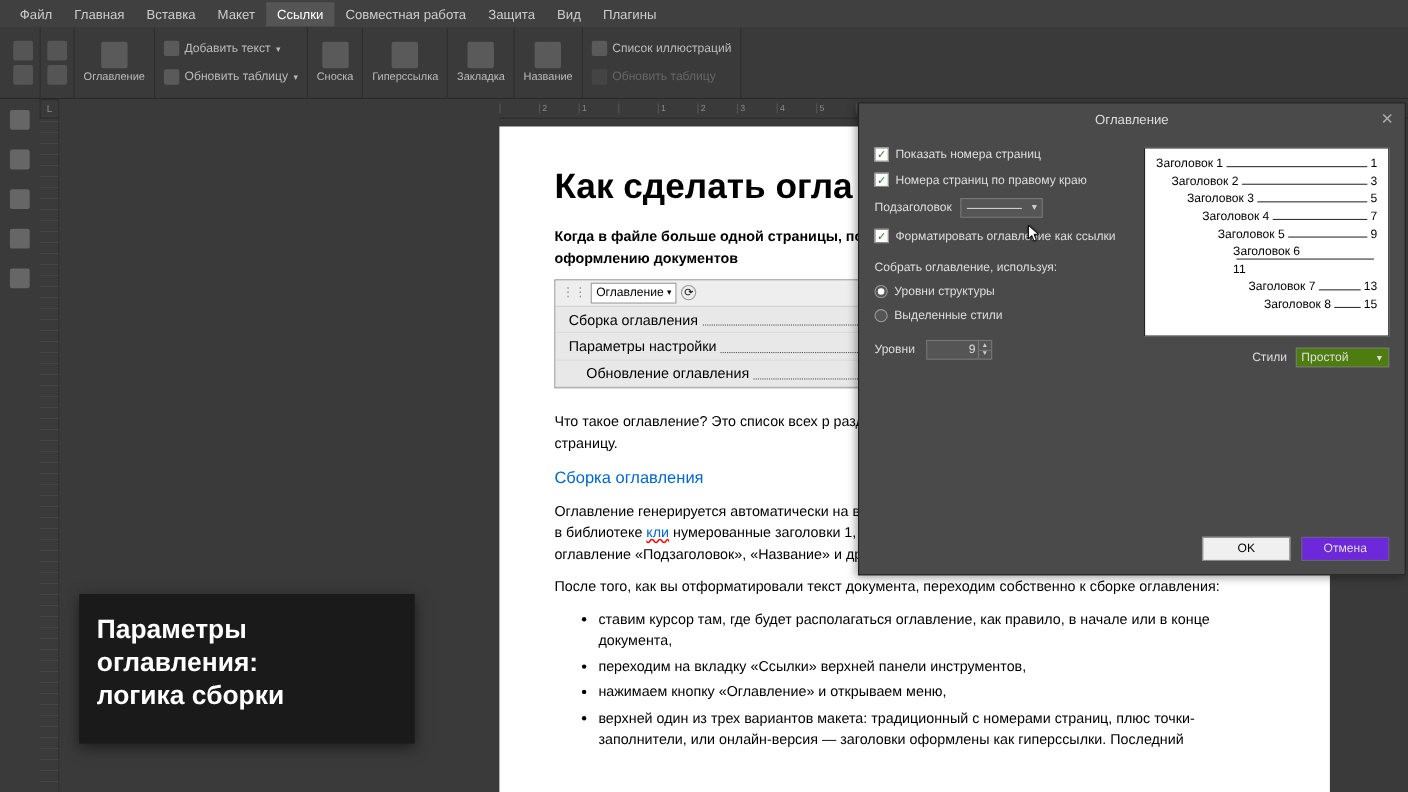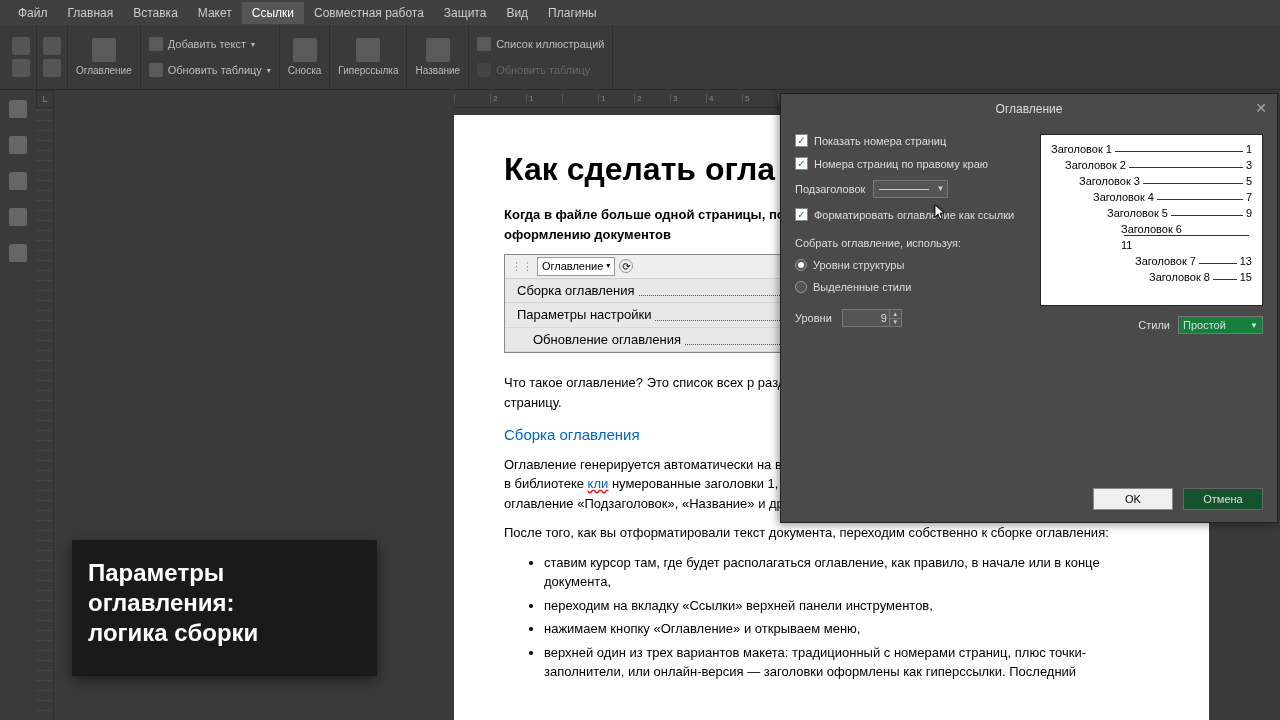--- a/index.html
+++ b/index.html
@@ -79,25 +79,25 @@
 .pv-row .pv-line{flex:1;border-bottom:1px solid #333;margin:0 3px 3px;}
 .pv-row.l2{padding-left:14px;}
 .pv-row.l3{padding-left:28px;}
 .pv-row.l4{padding-left:42px;}
 .pv-row.l5{padding-left:56px;}
 .pv-row.l6{padding-left:70px;flex-direction:column;}
 .pv-row.l7{padding-left:84px;}
 .pv-row.l8{padding-left:98px;}
 
 .style-row { display: flex; align-items: center; gap: 8px; margin-top: 10px; justify-content:flex-end;}
-.style-combo{width:85px;height:18px;background:#15803d;border:1px solid #777;display:flex;align-items:center;padding:0 4px;position:relative;color:#ddd;}
+.style-combo{width:85px;height:18px;background:#4d7c0f;border:1px solid #777;display:flex;align-items:center;padding:0 4px;position:relative;color:#ddd;}
 .style-combo .arr{position:absolute;right:4px;font-size:8px;}
 
 .dlg-buttons { position: absolute; bottom: 12px; right: 14px; display: flex; gap: 10px; }
-.btn { width: 80px; height: 22px; border: 1px solid #666; background: #14532d; color: #ddd; font-size: 11px; display:flex;align-items:center;justify-content:center;cursor:pointer;}
+.btn { width: 80px; height: 22px; border: 1px solid #666; background: #6d28d9; color: #ddd; font-size: 11px; display:flex;align-items:center;justify-content:center;cursor:pointer;}
 .btn.ok { background: #f0f0f0; color: #000; border-color:#888;}
 
 .cursor{position:absolute;left:934px;top:204px;width:14px;height:18px;pointer-events:none;z-index:100;}
 .cursor svg{filter:drop-shadow(0 0 1px #000);}
 </style>
 </head>
 <body>
 
 <div class="menubar" id="menubar">
     <span>Файл</span>
@@ -136,20 +136,24 @@
         <span style="font-size:8px;">▾</span>
       </div>
   </div>
   <div class="tb-group">
     <div class="tb-icon"></div>
     <div class="tb-label">Сноска</div>
   </div>
   <div class="tb-group">
     <div class="tb-icon"></div>
     <div class="tb-label">Гиперссылка</div>
+  </div>
+  <div class="tb-group">
+    <div class="tb-icon"></div>
+    <div class="tb-label">Закладка</div>
   </div>
   <div class="tb-group">
     <div class="tb-icon"></div>
     <div class="tb-label">Название</div>
   </div>
   <div class="tb-stack">
     <div class="tb-item">
         <span class="tb-small-icon"></span>
         <span>Список иллюстраций</span>
       </div>

